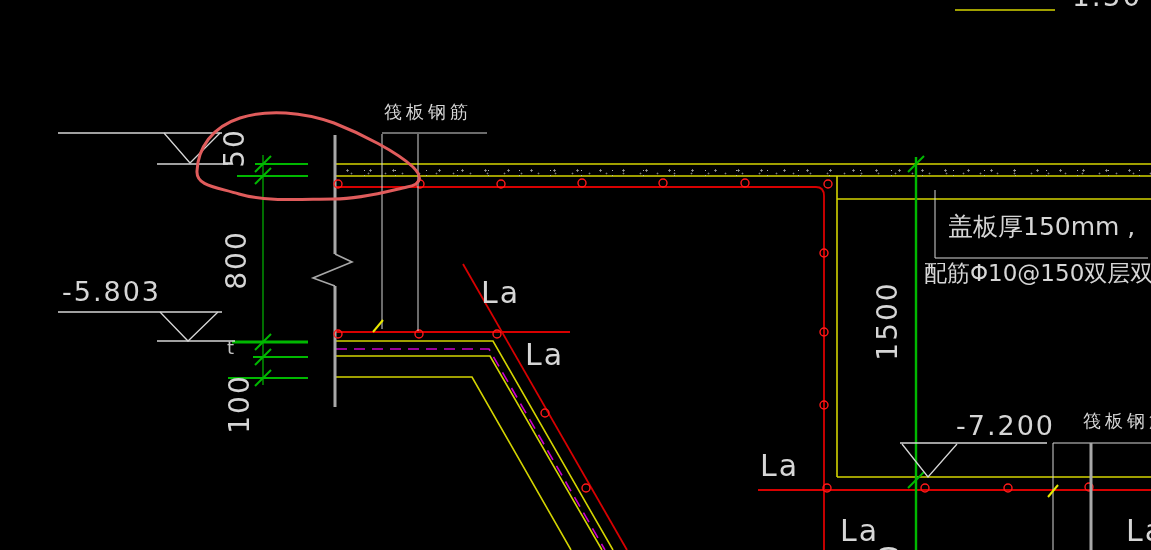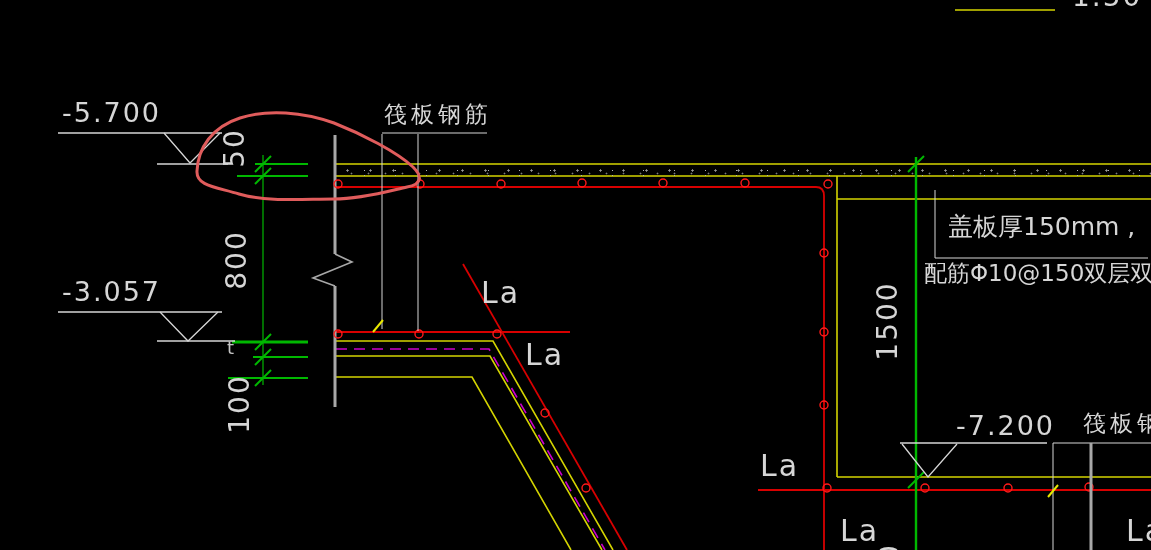--- a/index.html
+++ b/index.html
@@ -13,21 +13,21 @@
     position:relative; width:1151px; height:550px; overflow:hidden;
     background:var(--background);
     font-family:"DejaVu Sans", sans-serif;
   }
   #stage svg{position:absolute; left:0; top:0;}
   .txt{
     position:absolute; color:var(--cad_white); white-space:pre; line-height:1;
     letter-spacing:1px;
   }
   .elev{font-size:27px; letter-spacing:2px;}
-  .cjk{font-size:23px; letter-spacing:4px;}
+  .cjk{font-size:18px; letter-spacing:4px;}
   .note{font-size:24px; letter-spacing:0px;}
   .la{font-size:30px; letter-spacing:2px;}
   .dim{
     position:absolute; width:100px; height:30px; display:flex;
     align-items:center; justify-content:center; transform:rotate(-90deg);
     font-size:28px; color:var(--cad_white); letter-spacing:2px; line-height:1;
   }
   .tlabel{font-size:18px; color:#c4c4c4;}
   
   .speckle{
@@ -144,22 +144,21 @@
       </g>
       <g>
         <line x1="900" y1="443" x2="1047" y2="443"></line>
         <polyline points="902,444 928,477 957,444"></polyline>
       </g>
     </g>
   </svg>
 
   <div class="speckle"></div>
 
-  <div class="txt elev lyr2" style="left:62px; top:99px;">-5.700</div>
-  <div class="txt elev lyr2" style="left:62px; top:278px;">-3.057</div>
+  <div class="txt elev lyr2" style="left:62px; top:278px;">-5.803</div>
   <div class="txt elev lyr2" style="left:956px; top:412px;text-align:center;">-7.200</div>
   <div class="txt elev lyr2" style="left:1072px; top:-17px; font-size:28px;">1.50</div>
 
   <div class="txt cjk lyr2" style="left:384px; top:103px;">筏板钢筋</div>
   <div class="txt cjk lyr2" style="left:1083px; top:412px;">筏板钢筋</div>
 
   <div class="txt note lyr2" style="left:948px; top:214px; font-size:25px;">盖板厚150mm ,</div>
   <div class="txt note lyr2" style="left:924px; top:262px; font-size:23px;">配筋Φ10@150双层双向</div>
 
   <div class="txt la lyr2" style="left:481px; top:278px;">La</div>

